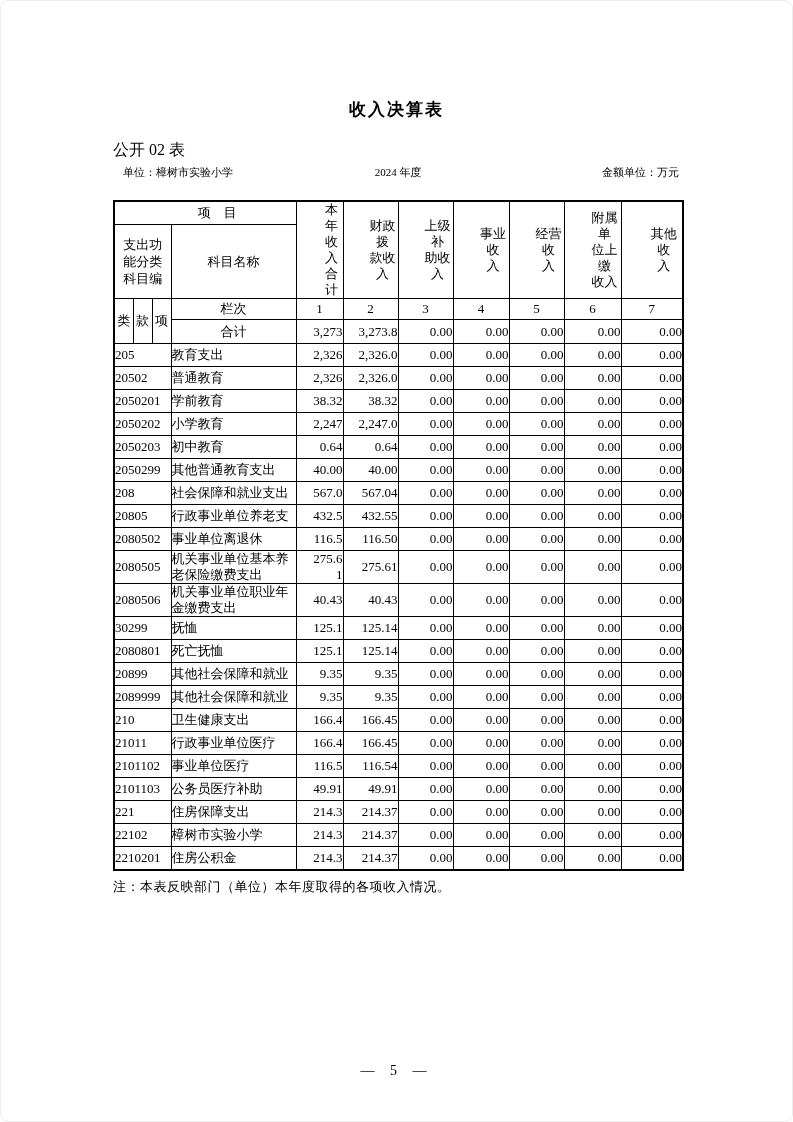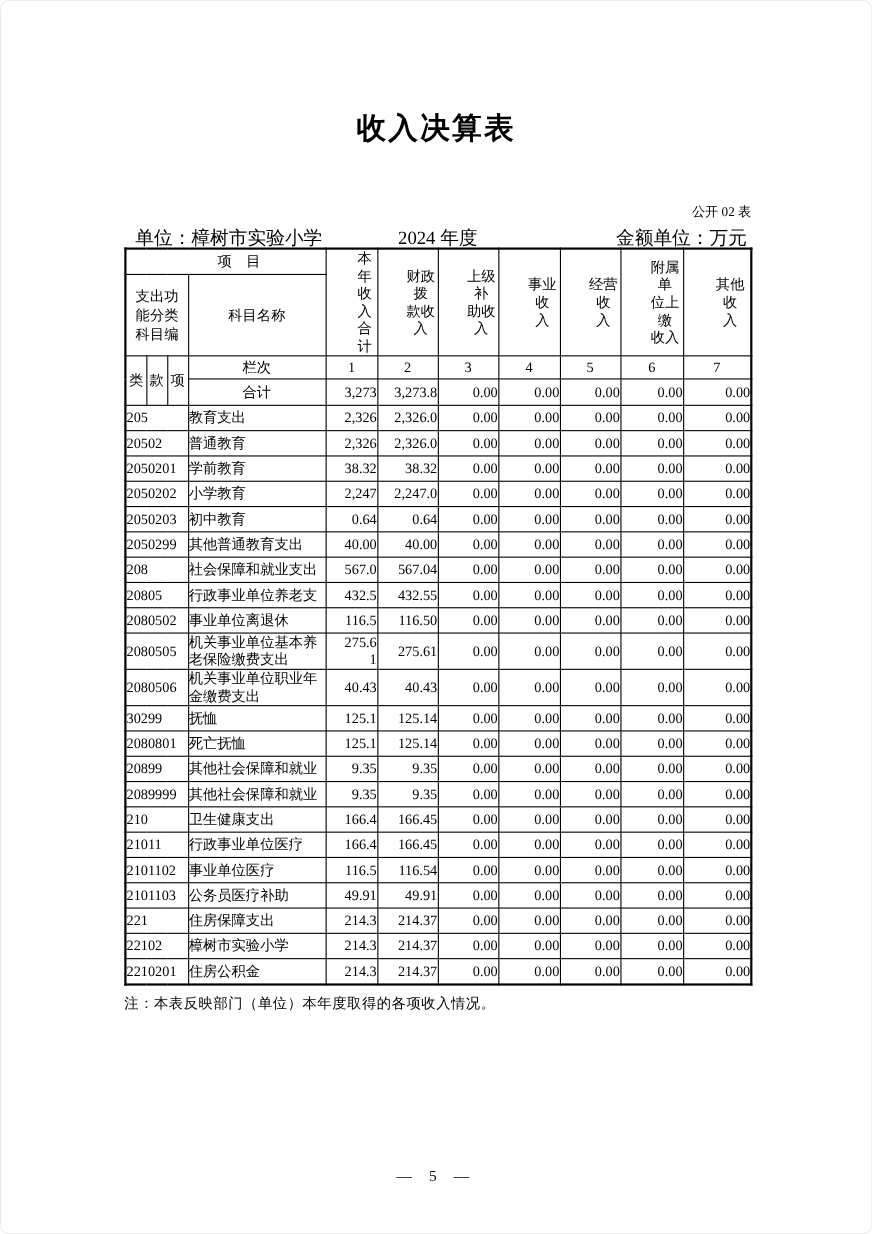--- a/index.html
+++ b/index.html
@@ -19,40 +19,38 @@
   }
   .title {
     position: absolute;
     top: 97px;
     left: 0;
     width: 100%;
     margin: 0;
     text-align: center;
     font-family: "Liberation Sans", "DejaVu Sans", sans-serif;
     font-weight: bold;
-    font-size: 27px;
+    font-size: 17px;
     letter-spacing: 2px;
   }
   .content {
     position: absolute;
     left: 112px;
     top: 139px;
     width: 570px;
   }
   .form-label {
-    text-align: right;
-    font-size: 12px;
+    font-size: 16px;
     margin-bottom: 4px;
-    margin-top: 44px;
   }
   .meta-row {
     position: relative;
-    font-size: 17px;
+    font-size: 11px;
     height: 20px;
-    margin-bottom: 0;
+    margin-bottom: 15px;
   }
   .meta-unit { position: absolute; left: 10px; top: 0; }
   .meta-year { position: absolute; left: 50%; transform: translateX(-50%); top: 0; }
   .meta-currency { position: absolute; right: 4px; top: 0; }
 
   table.revenue {
     border-collapse: collapse;
     table-layout: fixed;
     width: 569px;
     border: 2px solid #000;

